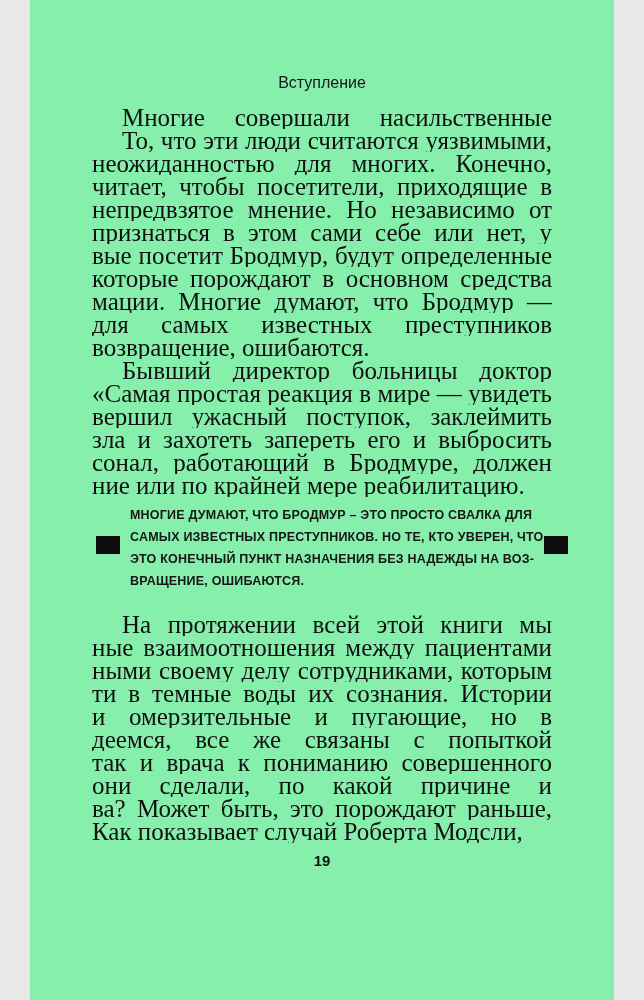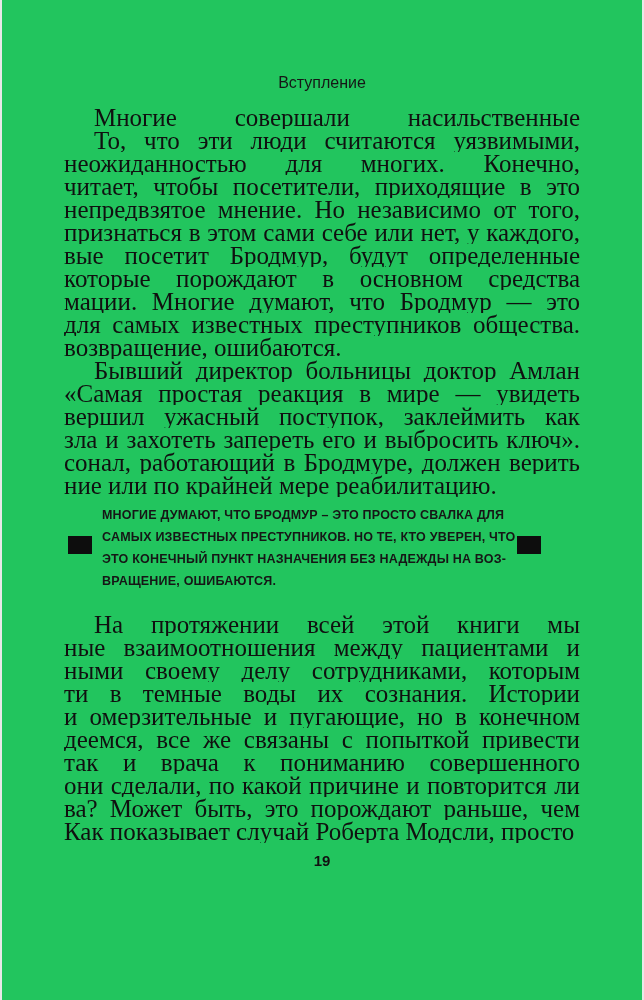--- a/index.html
+++ b/index.html
@@ -1,22 +1,22 @@
 <!DOCTYPE html>
 <html><head>
 <meta charset="utf-8">
 <style>
   * { margin: 0; padding: 0; box-sizing: border-box; }
   html, body { background: #e8e8e8; }
   .page {
     position: relative;
-    width: 640px;
+    width: 584px;
     height: 1000px;
     margin: 0 auto;
-    background: #22c55e;
+    background: #86efac;
     color: #111111;
     overflow: hidden;
   }
   .running-head {
     padding-top: 74px;
     text-align: center;
     font-family: "Liberation Sans", "DejaVu Sans", sans-serif;
     font-size: 16px;
     line-height: 18px;
     color: #161616;

